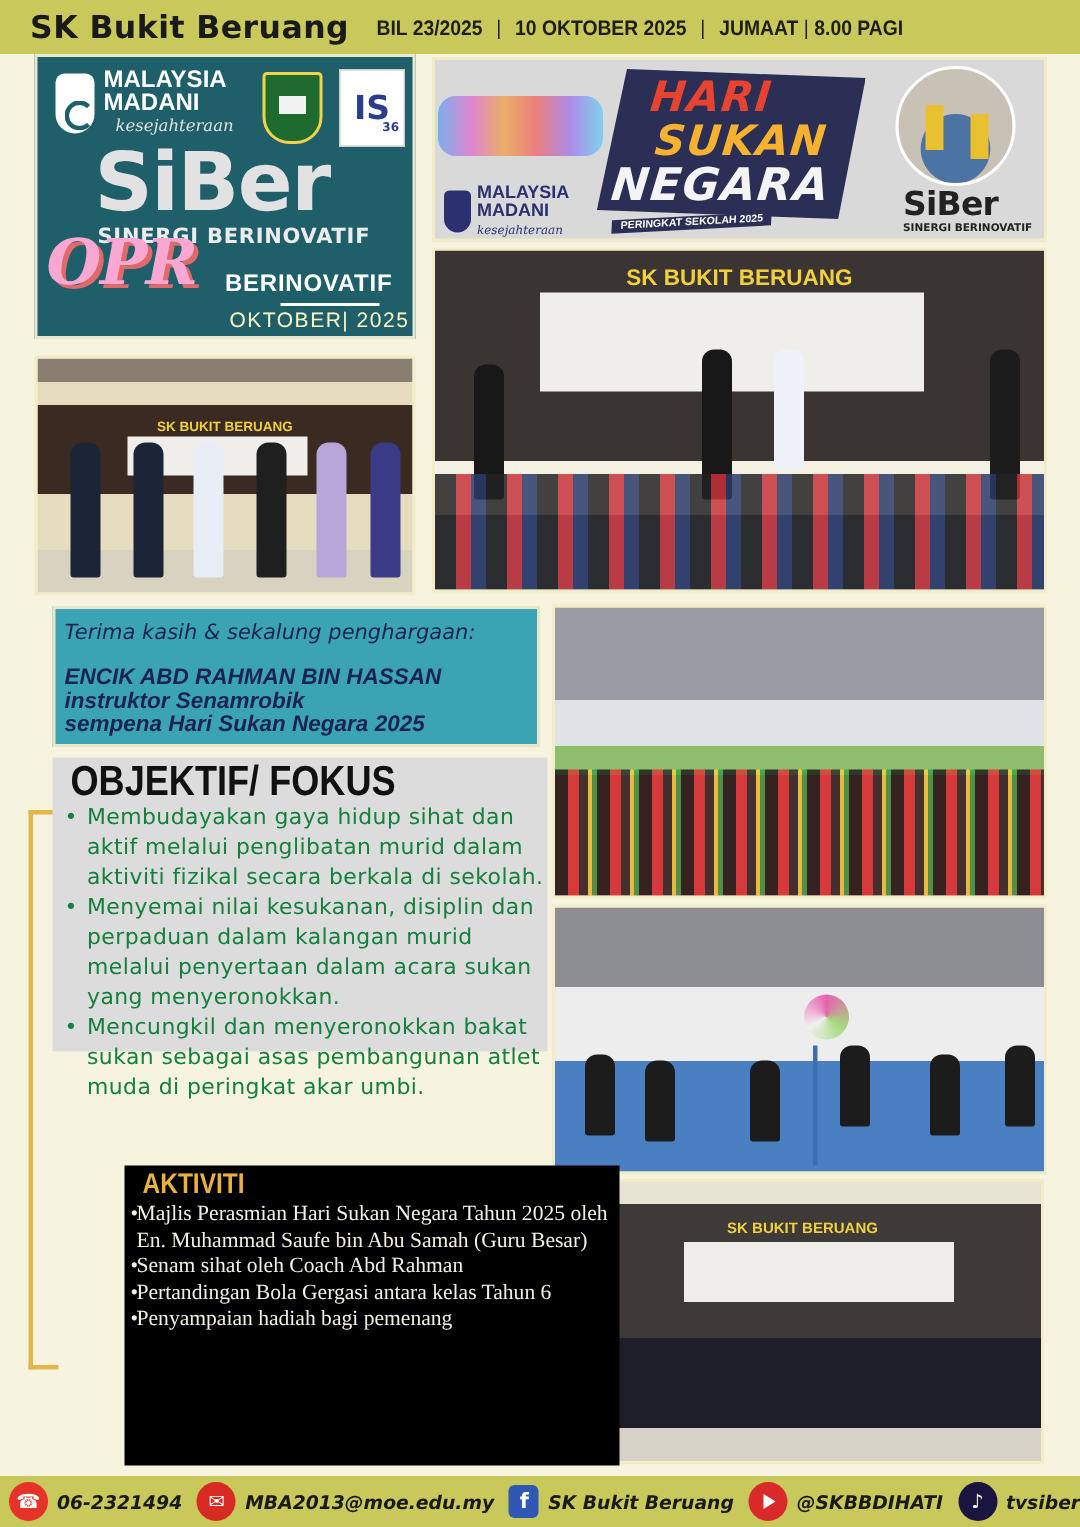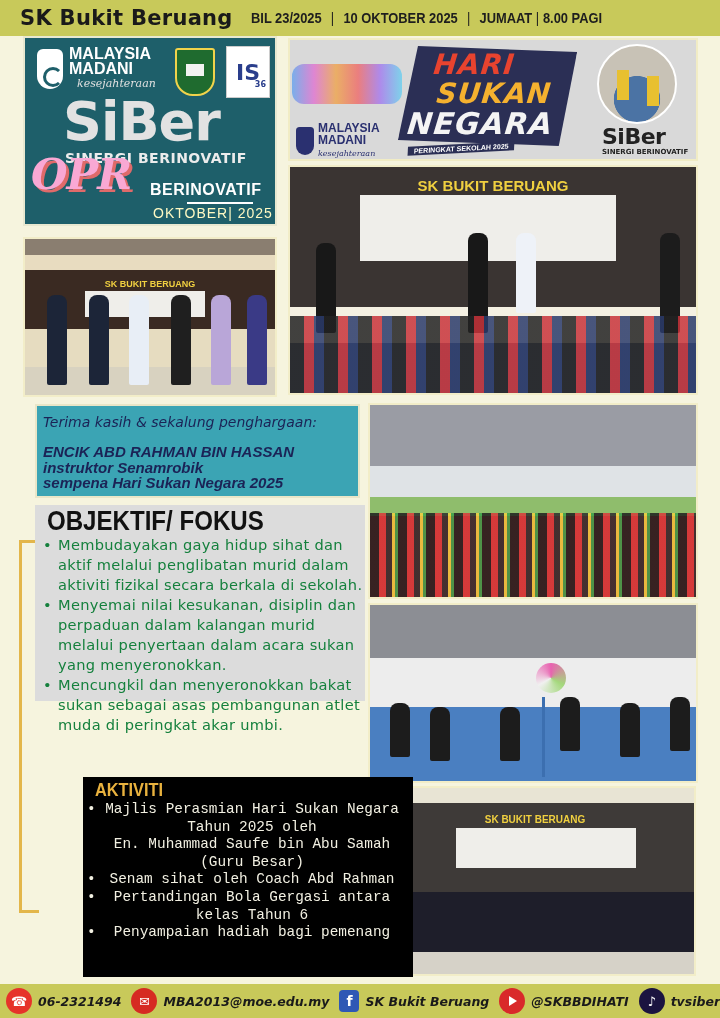--- a/index.html
+++ b/index.html
@@ -87,21 +87,21 @@
   .objektif { position: absolute; left: 35px; top: 505px; width: 330px; height: 196px; background: #dcdcdc; }
   .objektif h2 { position: absolute; left: 12px; top: 0; font-family: "Liberation Sans", sans-serif; font-weight: bold; font-size: 28px; color: #111; letter-spacing: 0px; transform: scaleX(0.86); transform-origin: left top; }
   .obj-list { position: absolute; left: 6px; top: 30px; width: 322px; list-style: none; }
   .obj-list li { position: relative; padding-left: 17px; font-family: "DejaVu Sans", sans-serif; font-size: 14.6px; line-height: 20px; color: #15803d; letter-spacing: 0.3px; }
   .obj-list li::before { content: "•"; position: absolute; left: 2px; top: 0; }
 
   
   .aktiviti { position: absolute; left: 35px; top: 777px; width: 330px; height: 200px; background: #000000; margin-left: 48px; }
   .aktiviti h3 { position: absolute; left: 12px; top: 2px; font-family: "Liberation Sans", sans-serif; font-weight: bold; font-size: 19px; color: #e9b23e; transform: scaleX(0.86); transform-origin: left top; }
   .akt-list { position: absolute; left: 0; top: 24px; width: 330px; list-style: none; }
-  .akt-list li { position: relative; padding-left: 8px; font-family: Liberation Mono, monospace; font-size: 14.4px; line-height: 17.6px; color: #f2f0e2; text-align: center; }
+  .akt-list li { position: relative; padding-left: 8px; font-family: Liberation Serif, serif; font-size: 14.4px; line-height: 17.6px; color: #f2f0e2; }
   .akt-list li::before { content: "•"; position: absolute; left: 4px; top: 0; }
   .akt-list li .sub { display: block; }
 
   
   .footer { position: absolute; left: 0; top: 984px; width: 720px; height: 34px; background: #c8c95a; display: flex; align-items: center; padding-left: 6px; }
   .f-item { display: flex; align-items: center; margin-right: 10px; }
   .f-icon { width: 26px; height: 26px; border-radius: 50%; display: flex; align-items: center; justify-content: center; color: #fff; font-size: 13px; font-weight: bold; font-family: "DejaVu Sans", sans-serif; }
   .f-icon.phone { background: #e6332a; }
   .f-icon.mail { background: #d62a22; }
   .f-icon.fb { background: #2f58b5; border-radius: 4px; width: 20px; height: 22px; font-size: 14px; }

